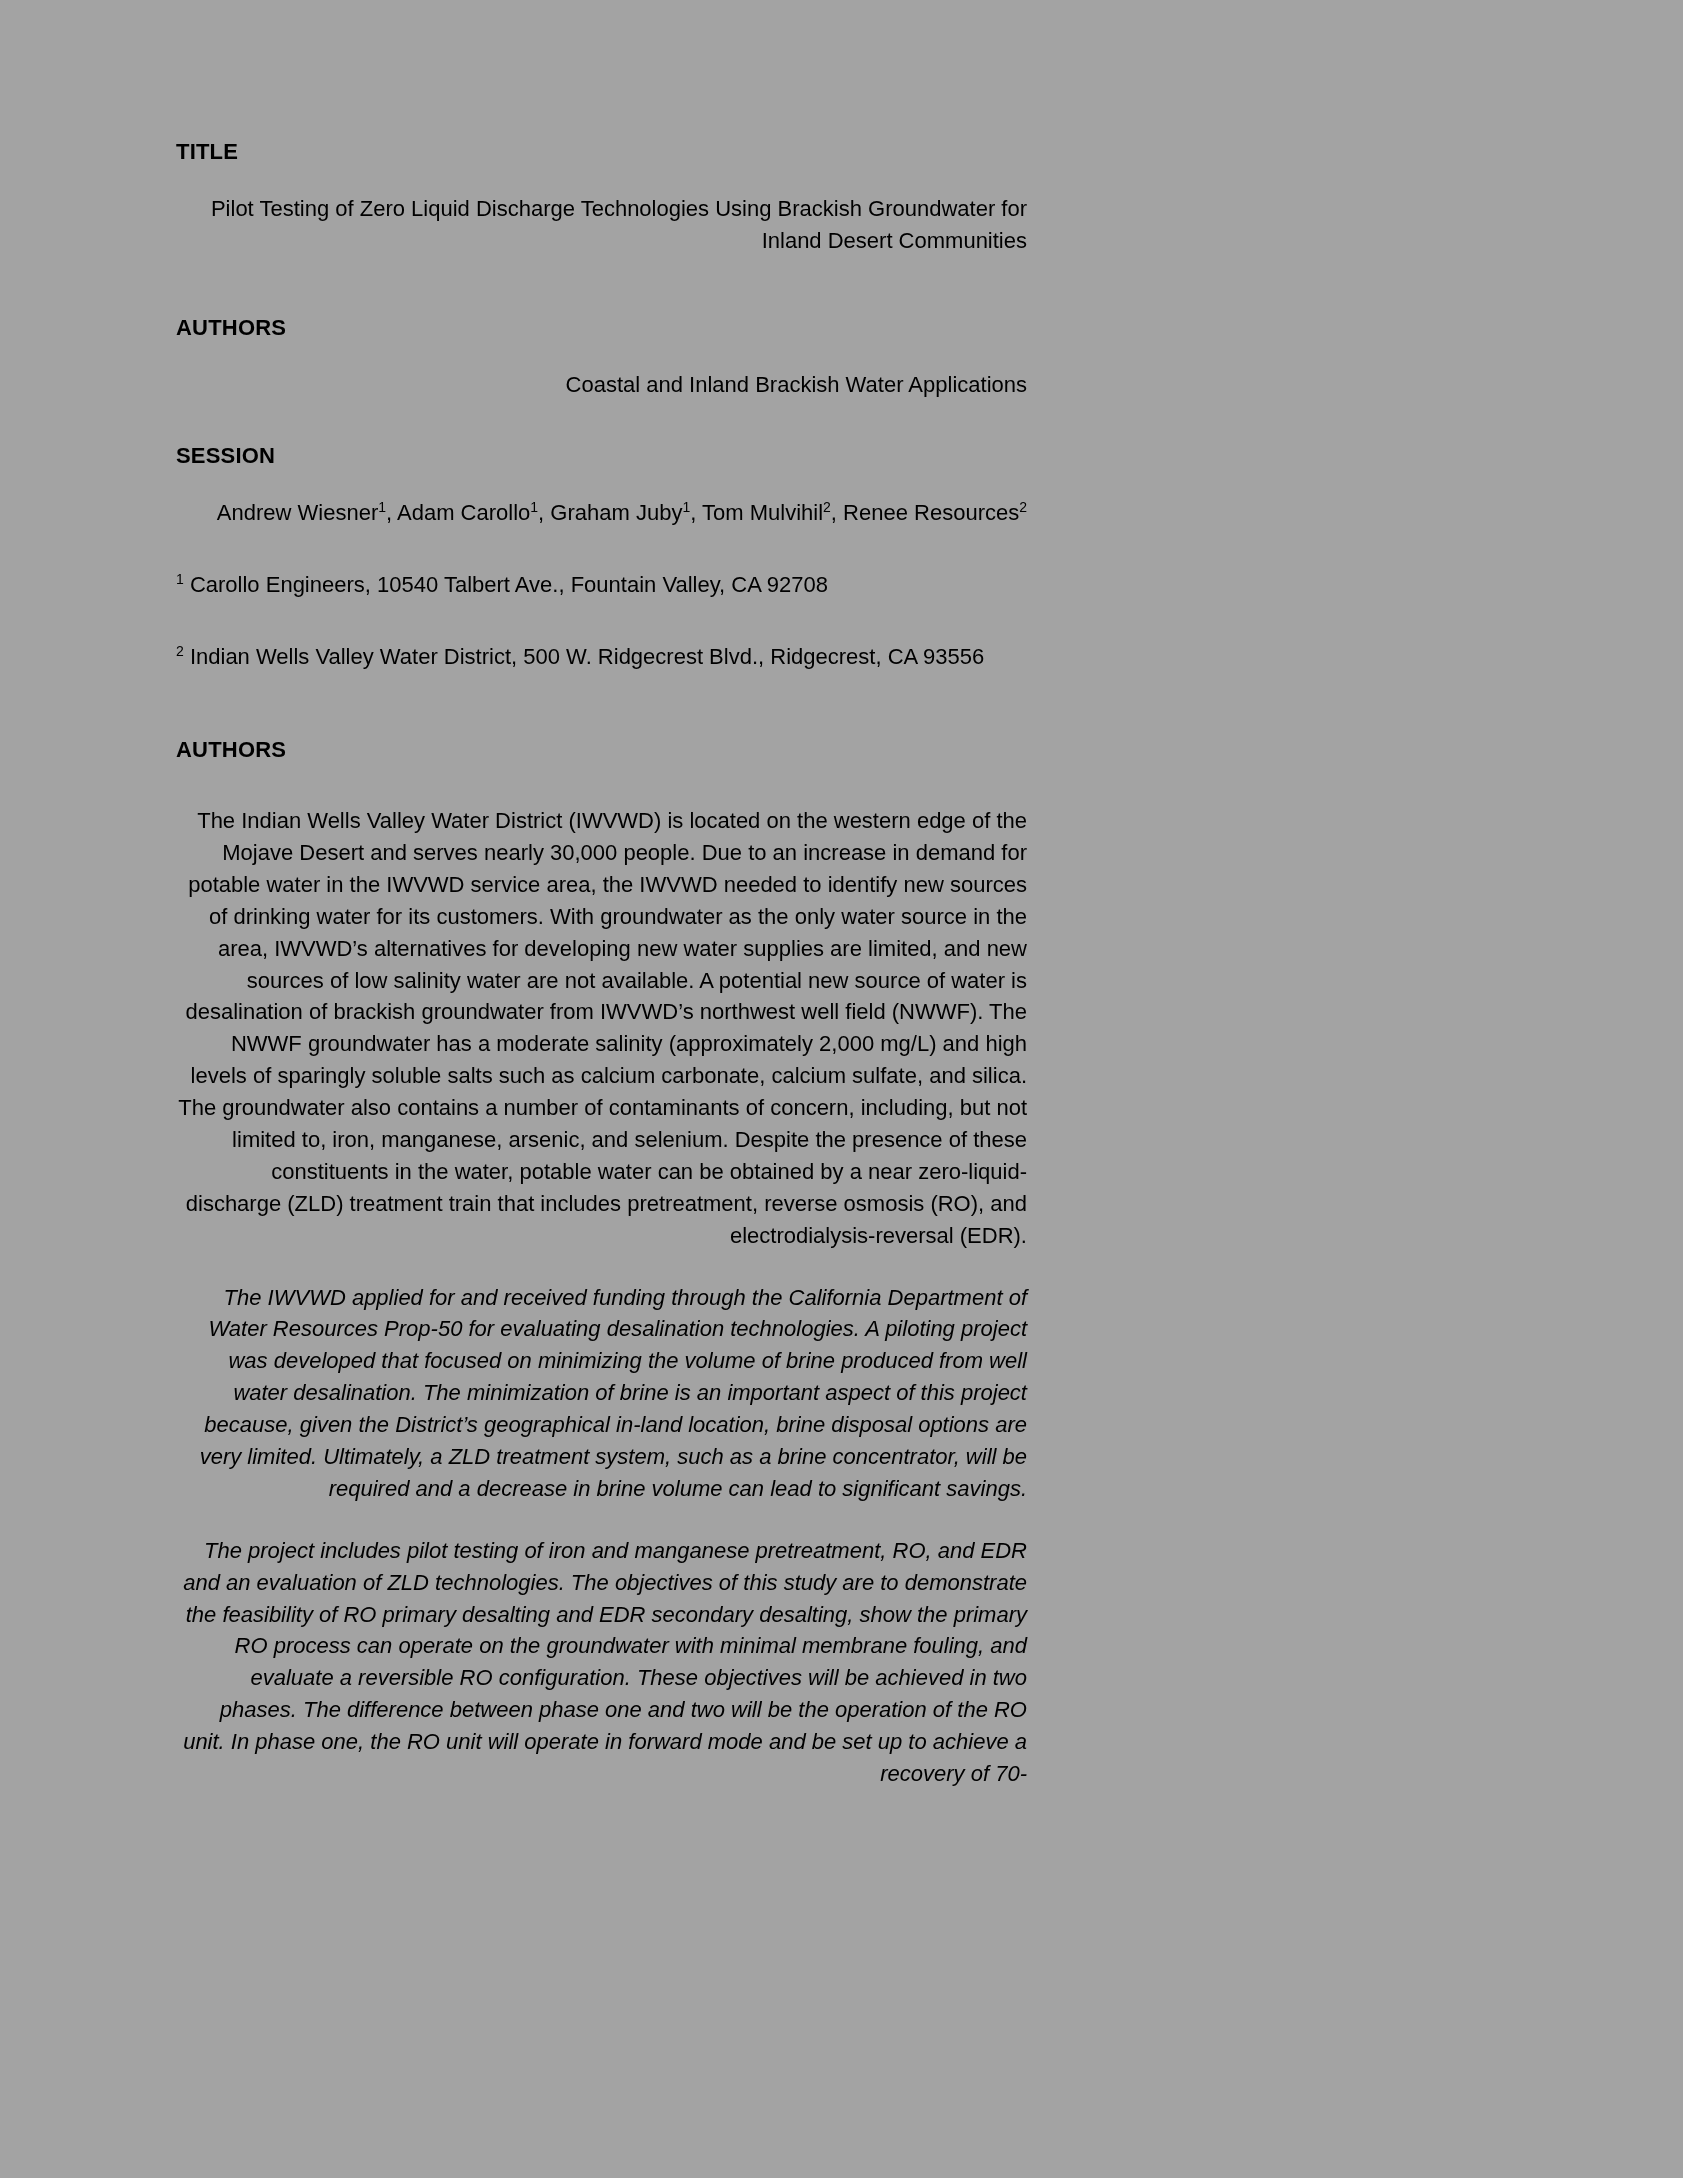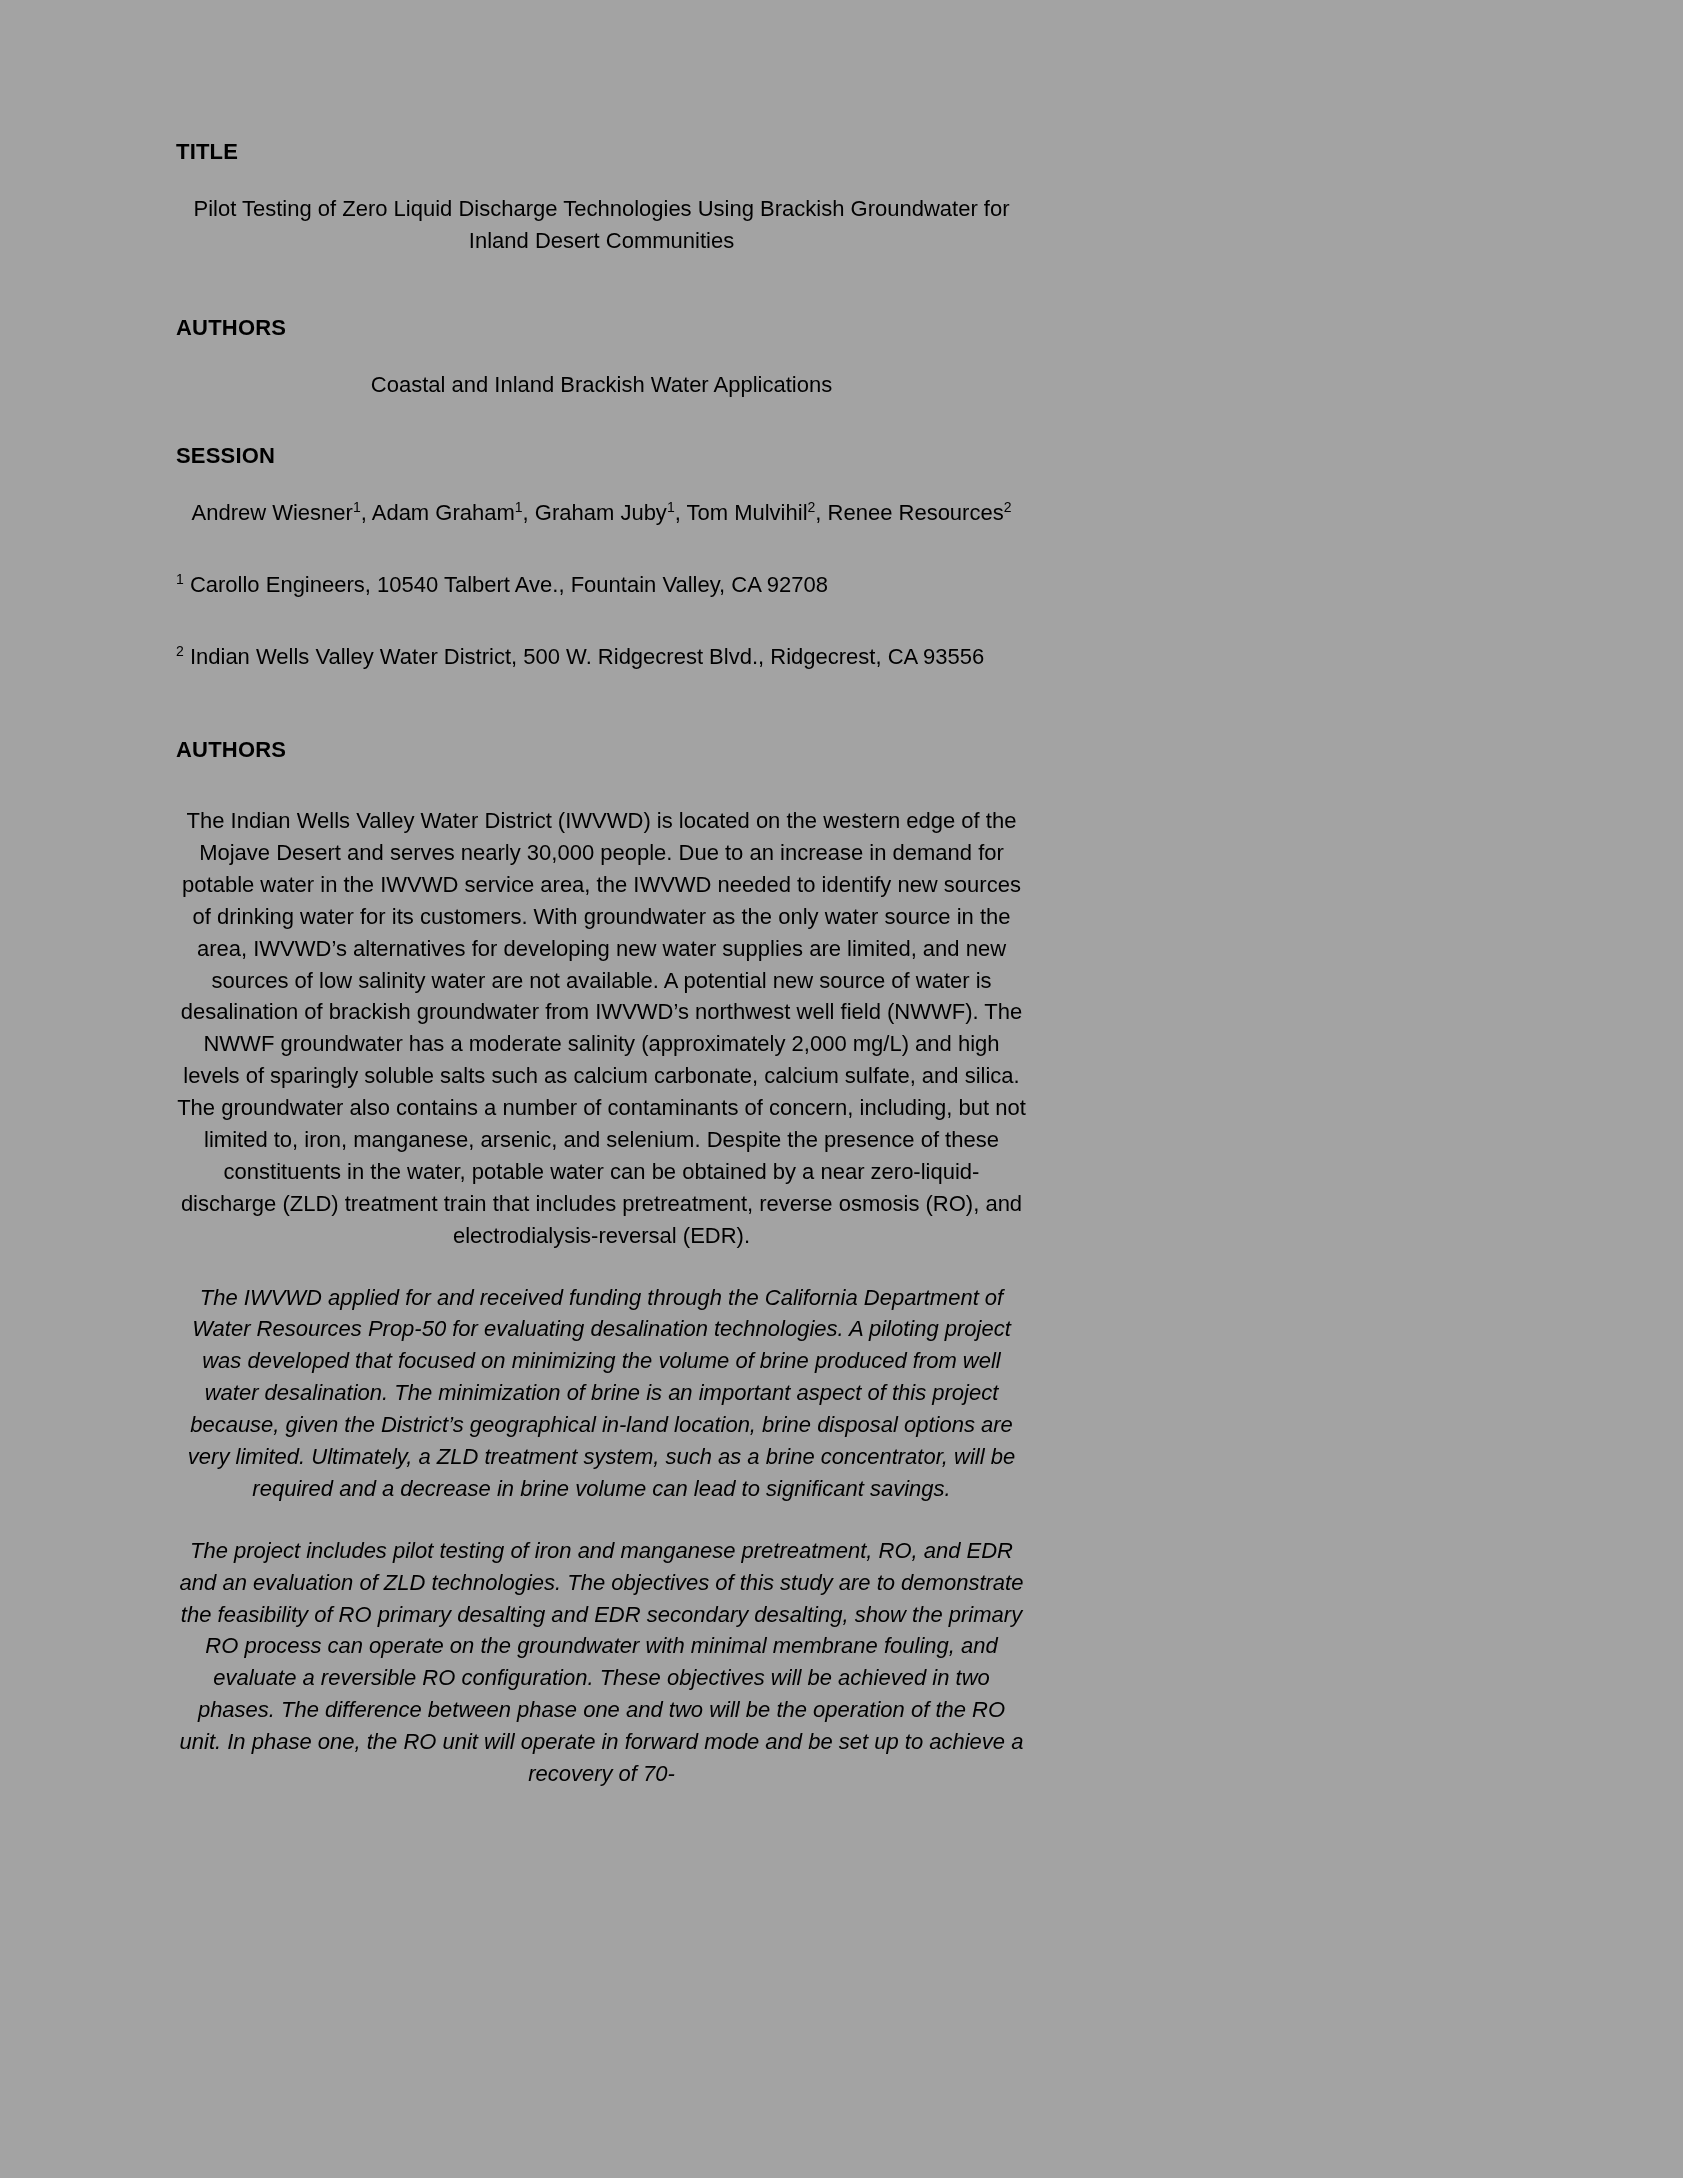--- a/index.html
+++ b/index.html
@@ -28,21 +28,21 @@
     font-size: 22px;
     font-weight: bold;
     line-height: 1.35;
     margin: 0;
     letter-spacing: 0.2px;
   }
   .para {
     font-size: 22px;
     line-height: 1.45;
     margin: 0;
-    text-align: center;
+    text-align: right;
   }
   .gap-sm { height: 26px; }
   .gap-md { height: 40px; }
   .gap-lg { height: 57px; }
   .gap-xl { height: 63px; }
   .sup {
     font-size: 14px;
     vertical-align: super;
     line-height: 0;
   }
@@ -76,21 +76,21 @@
     <h2 class="heading">AUTHORS</h2>
     <div class="gap-sm"></div>
     <p class="para">Coastal and Inland Brackish Water Applications</p>
 
     <div class="gap-md"></div>
 
     <h2 class="heading">SESSION</h2>
     <div class="gap-sm"></div>
 
     <p class="para">
-      <span>Andrew Wiesner</span><span class="sup">1</span><span>, </span><span>Adam Graham</span><span class="sup">1</span><span>, </span><span>Graham Juby</span><span class="sup">1</span><span>, </span><span>Tom Mulvihil</span><span class="sup">2</span><span>, </span><span>Renee Resources</span><span class="sup">2</span>
+      <span>Andrew Wiesner</span><span class="sup">1</span><span>, </span><span>Adam Carollo</span><span class="sup">1</span><span>, </span><span>Graham Juby</span><span class="sup">1</span><span>, </span><span>Tom Mulvihil</span><span class="sup">2</span><span>, </span><span>Renee Resources</span><span class="sup">2</span>
     </p>
 
     <div class="gap-md"></div>
 
     <p class="affil">
       <span class="marker">1</span><span> Carollo Engineers, 10540 Talbert Ave., Fountain Valley, CA 92708</span>
     </p>
 
     <div class="gap-md"></div>
 

